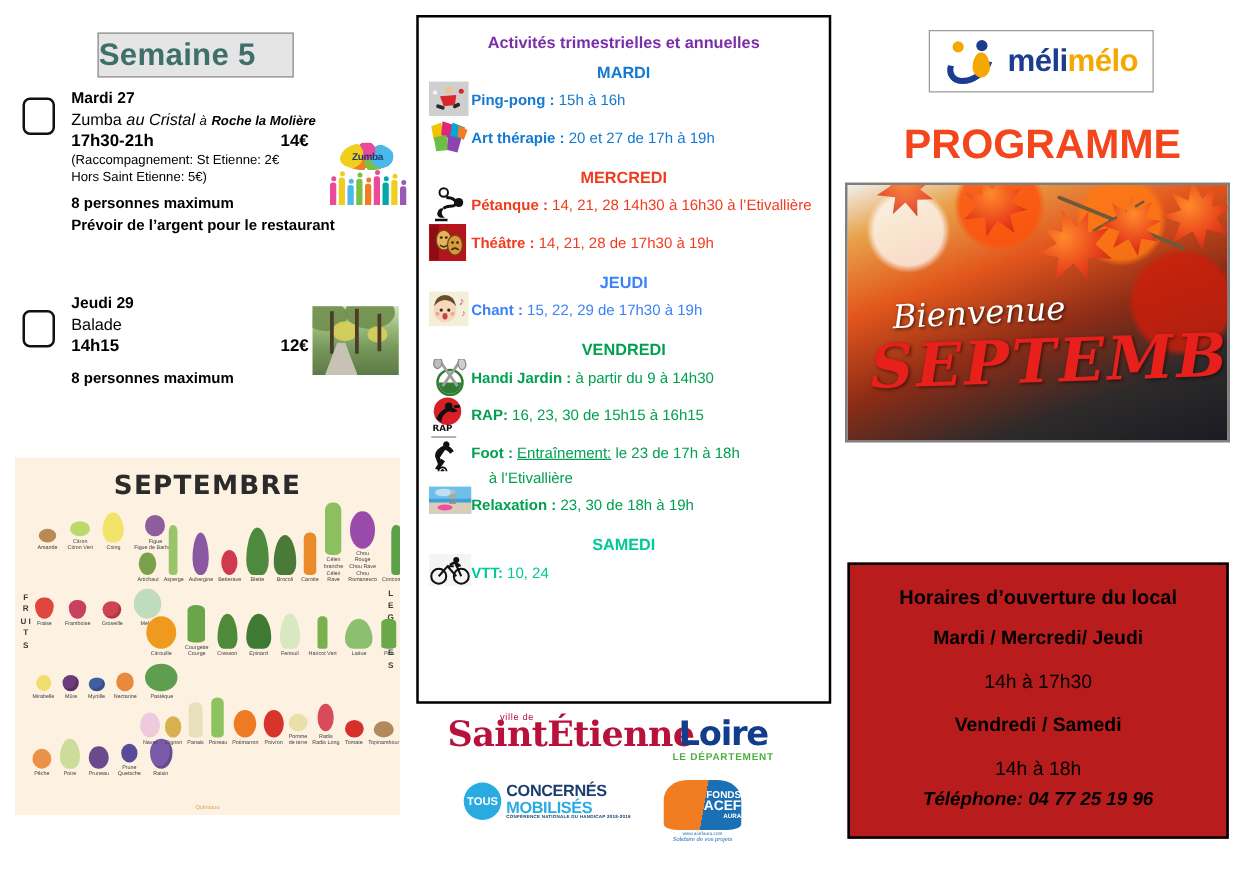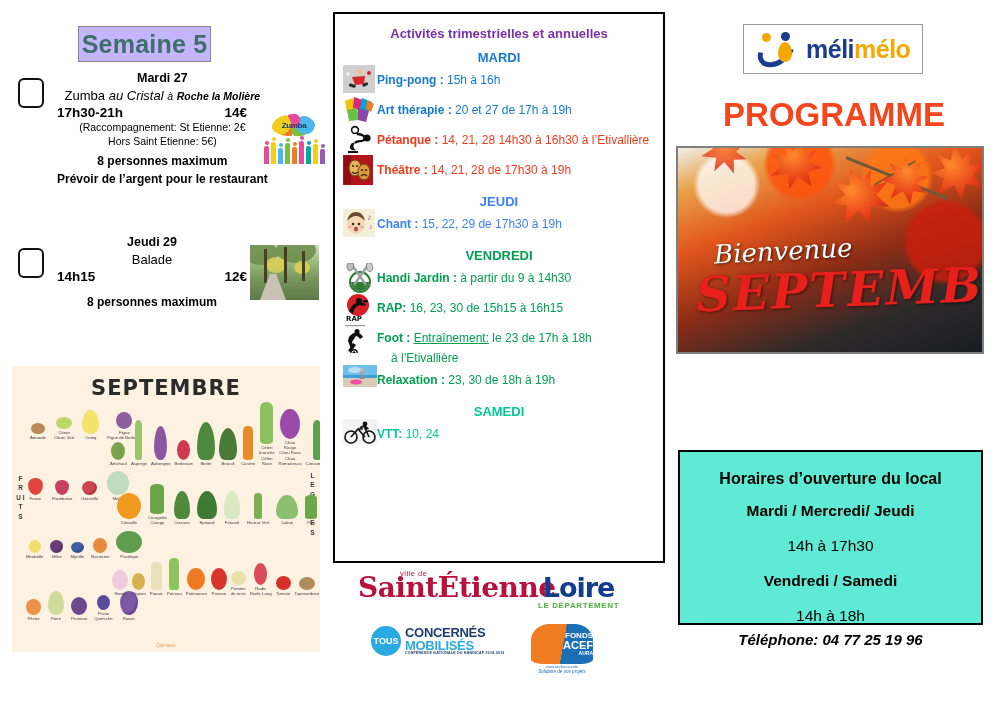--- a/index.html
+++ b/index.html
@@ -10,36 +10,36 @@
     font-family:"Liberation Sans", sans-serif;
     position:relative;
     overflow:hidden;
   }
 
   
   #left-column { position:absolute; left:0; top:0; width:330px; height:707px; }
 
   #week-badge {
     position:absolute; left:78px; top:26px;
-    width:133px; height:36px;
-    background:#c4b5fd;
+    width:157px; height:36px;
+    background:#e5e5e5;
     border:1.5px solid #8a8a8a;
-    display:flex; align-items:center; justify-content:center;
+    display:flex; align-items:center; 
   }
   #week-badge .lbl {
     color:#3f6f6a; font-size:25px; font-weight:bold; letter-spacing:0.2px;
   }
 
   .checkbox-sq {
     position:absolute; width:26px; height:30px;
     border:2.5px solid #111; border-radius:6px; background:#fff;
   }
 
   .event-block { position:absolute; left:57px; }
-  .ev-line { color:#000; line-height:1.32; white-space:nowrap;text-align:center; }
+  .ev-line { color:#000; line-height:1.32; white-space:nowrap; }
   .ev-title { font-size:12.5px; font-weight:bold; }
   .ev-sub   { font-size:13px; }
   .ev-sub i { font-style:italic; }
   .ev-sub .small-it { font-size:10.5px; font-style:italic; font-weight:bold; }
   .ev-row   { font-size:13.5px; font-weight:bold; display:flex; width:190px; }
   .ev-row .price { margin-left:auto; }
   .ev-note  { font-size:10.5px; }
   .ev-max   { font-size:12px; font-weight:bold; margin-top:5px; }
   .ev-extra { font-size:12px; font-weight:bold; margin-top:2px; }
 
@@ -253,22 +253,22 @@
   }
   #banner-septembre {
     position:absolute; left:18px; top:112px;
     font-family:"DejaVu Serif", serif; font-style:italic;
     font-size:48px; font-weight:bold; color:#e8201c; letter-spacing:2px;
     text-shadow:1px 1px 3px rgba(0,0,0,.55);
     transform:rotate(-2deg);
   }
 
   #hours-box {
-    position:absolute; left:10px; top:450px; width:305px; height:175px;
-    border:2px solid #000; background:#5eead4;
+    position:absolute; left:10px; top:450px; width:305px; height:221px;
+    border:2px solid #000; background:#b91c1c;
     display:flex; flex-direction:column; align-items:center;
     padding-top:18px;
   }
   #hours-title { font-size:16px; font-weight:bold; color:#000; }
   .hours-line { font-size:15.5px; color:#000; margin-top:17px; text-align:center; }
   .hours-line.bold { font-weight:bold; }
   #hours-phone {
     font-size:15px; font-weight:bold; font-style:italic; margin-top:6px;
   }
 </style>
@@ -587,20 +587,21 @@
             <rect x="0" y="0" width="32" height="28" fill="#fff"></rect>
             <path d="M2 6 L10 3 L12 14 L4 17 Z" fill="#f0c400"></path>
             <path d="M11 2 L20 5 L17 16 L10 13 Z" fill="#e0267a"></path>
             <path d="M19 3 L29 7 L25 18 L17 14 Z" fill="#00a6d6"></path>
             <path d="M4 15 L14 13 L16 25 L6 26 Z" fill="#6cbe45"></path>
             <path d="M15 13 L26 16 L23 27 L15 25 Z" fill="#8e44ad"></path>
             <path d="M24 5 L31 9 L28 17 L23 14 Z" fill="#f07d22"></path>
           </svg></div>
         <div class="act-text c-mardi"><span class="nm">Art thérapie : </span><span>20 et 27 de 17h à 19h</span></div>
       </div>
+      <div class="day-header c-mercredi">MERCREDI</div>
       <div class="act-row">
         <div class="act-icon"><svg viewBox="0 0 32 30" width="32" height="30">
             <rect width="32" height="30" fill="#fff"></rect>
             <circle cx="12" cy="5" r="3.4" fill="#fff" stroke="#111" stroke-width="1.6"></circle>
             <path d="M14 9 C20 9 23 12 21 15 C19 17 14 15 12 18" fill="none" stroke="#111" stroke-width="2.4"></path>
             <path d="M12 18 C9 21 11 24 13 25 C9 26 6 24 7 21 C8 18 10 17 12 18Z" fill="#111"></path>
             <circle cx="24" cy="13" r="3.6" fill="#111"></circle>
             <path d="M5 27 h10" stroke="#111" stroke-width="2"></path>
           </svg></div>
         <div class="act-text c-mercredi"><span class="nm">Pétanque : </span><span>14, 21, 28 14h30 à 16h30 à l’Etivallière</span></div>

